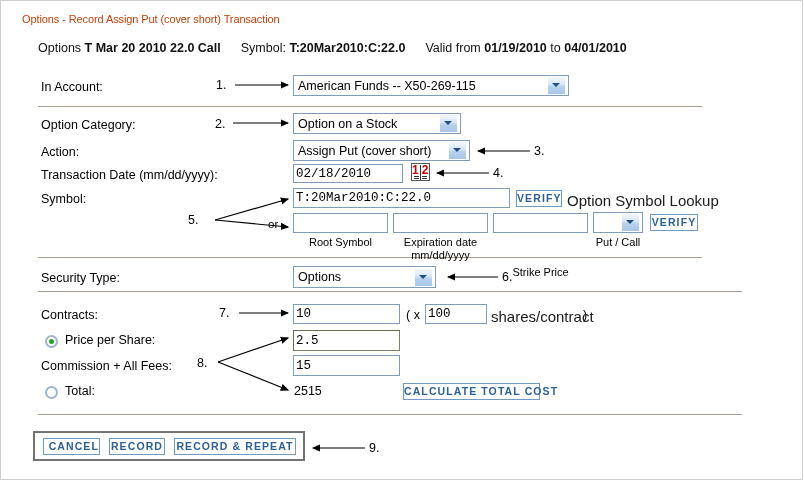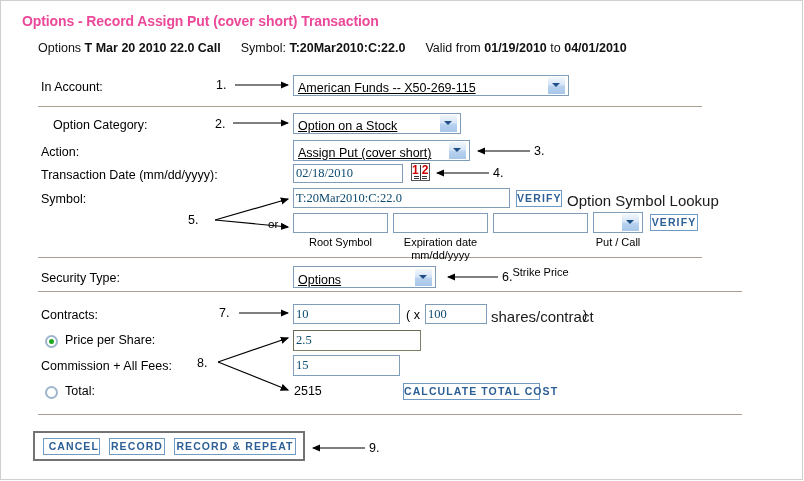--- a/index.html
+++ b/index.html
@@ -19,23 +19,23 @@
     left: 0; top: 0; width: 803px; height: 480px;
     border: 1px solid #cfcfcf;
     box-sizing: border-box;
     pointer-events: none;
   }
 
   
   #page-title {
     position: absolute;
     left: 22px; top: 13px;
-    font-size: 14px;
-    font-weight: bold;
-    color: #ec4899;
+    font-size: 11px;
+    font-weight: normal;
+    color: #c2410c;
     letter-spacing: -0.1px;
     white-space: nowrap;
   }
   #subtitle-row {
     position: absolute;
     left: 38px; top: 41px;
     font-size: 12.5px;
     color: #111111;
     white-space: nowrap;
   }
@@ -65,44 +65,43 @@
     white-space: nowrap;
     text-align: center;
   }
 
   
   .tin {
     position: absolute;
     box-sizing: border-box;
     border: 1px solid #7f9db9;
     background: #ffffff;
-    font-family: Liberation Serif, serif;
-    font-size: 12.5px;
-    color: #0c4a6e;
+    font-family: Liberation Mono, monospace;
+    font-size: 12.5px;
+    color: #000000;
     padding: 0 2px;
     line-height: 17px;
     height: 19px;
     outline: none;
   }
   .tin.focusborder {
     border: 1px solid #7f7f68;
     border-top-color: #6b6b55;
     border-left-color: #6b6b55;
   }
 
   
   .sel {
     position: absolute;
     box-sizing: border-box;
     border: 1px solid #7f9db9;
     background: #ffffff;
     height: 21px;
     display: flex;
-    align-items: flex-end;
-    text-decoration: underline;
+    align-items: center;
   }
   .sel .seltext {
     flex: 1 1 auto;
     font-size: 12.5px;
     padding-left: 4px;
     white-space: nowrap;
     overflow: hidden;
     color: #000;
   }
   .sel .arrowbtn {
@@ -242,21 +241,21 @@
 <div class="sep" style="top:257px; width:664px;"></div>
 <div class="sep" style="top:291px; width:704px;"></div>
 <div class="sep" style="top:414px; width:704px;"></div>
 
 <div class="lbl" style="left:41px; top:80px;">In Account:</div>
 <div class="sel" style="left:293px; top:75px; width:276px;">
   <span class="seltext">American Funds -- X50-269-115</span>
   <span class="arrowbtn"></span>
 </div>
 
-<div class="lbl" style="left:41px; top:118px;margin-left:12px;">Option Category:</div>
+<div class="lbl" style="left:41px; top:118px;">Option Category:</div>
 <div class="sel" style="left:293px; top:113px; width:168px;">
   <span class="seltext">Option on a Stock</span>
   <span class="arrowbtn"></span>
 </div>
 
 <div class="lbl" style="left:41px; top:145px;">Action:</div>
 <div class="sel" style="left:293px; top:140px; width:177px;">
   <span class="seltext">Assign Put (cover short)</span>
   <span class="arrowbtn"></span>
 </div>
@@ -302,21 +301,21 @@
 
 <div class="lbl" style="left:41px; top:308px;text-align:center;">Contracts:</div>
 <input class="tin" style="left: 293px; top: 304px; width: 107px; height: 20px;" value="10">
 <div class="lbl" style="left:406px; top:308px;">( x</div>
 <input class="tin" style="left: 425px; top: 304px; width: 62px; height: 20px;" value="100">
 <div class="lnk" style="left:491px; top:308px;">shares/contract</div>
 <div class="lbl" style="left:583px; top:308px;">)</div>
 
 <div class="radio on" style="left:45px; top:335px;"></div>
 <div class="lbl" style="left:65px; top:333px;">Price per Share:</div>
-<input class="tin focusborder" style="left: 293px; top: 330px; width: 128px; height: 21px;" value="2.5">
+<input class="tin focusborder" style="left: 293px; top: 330px; width: 107px; height: 21px;" value="2.5">
 
 <div class="lbl" style="left:41px; top:359px;">Commission + All Fees:</div>
 <input class="tin" style="left: 293px; top: 355px; width: 107px; height: 21px;" value="15">
 
 <div class="radio" style="left:45px; top:386px;"></div>
 <div class="lbl" style="left:65px; top:384px;">Total:</div>
 <div class="lbl" style="left:294px; top:384px;">2515</div>
 <div class="btn" style="left:403px; top:383px; width:137px;">CALCULATE TOTAL COST</div>
 
 <div id="action-bar">

